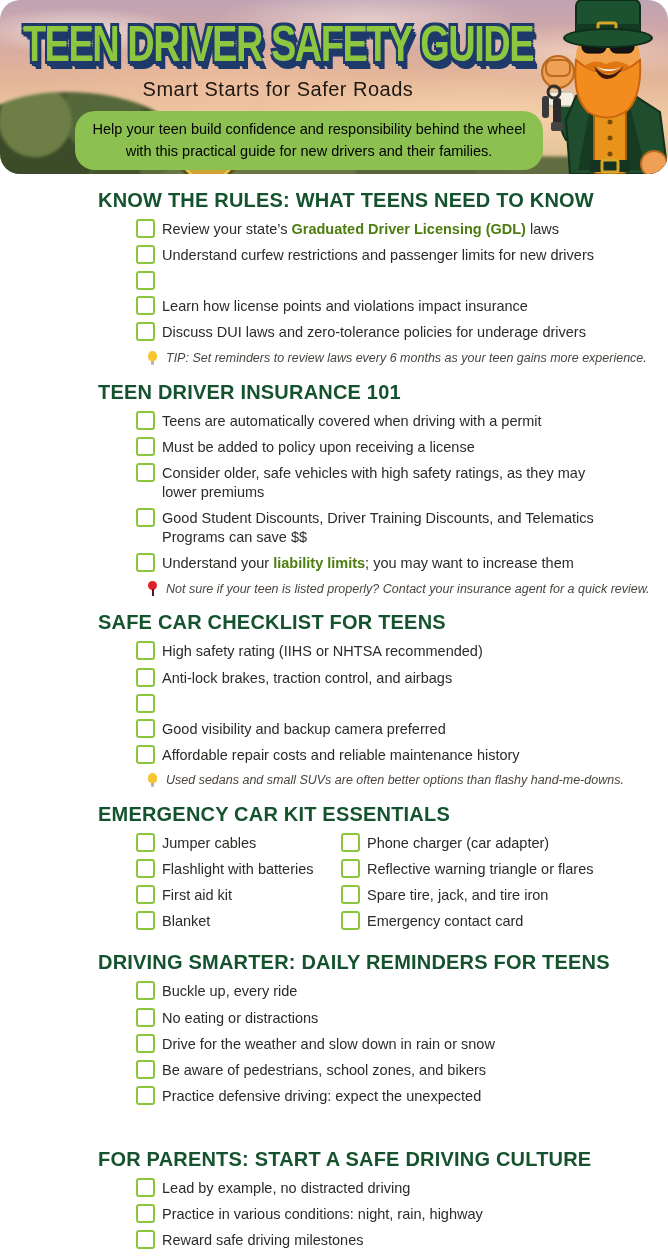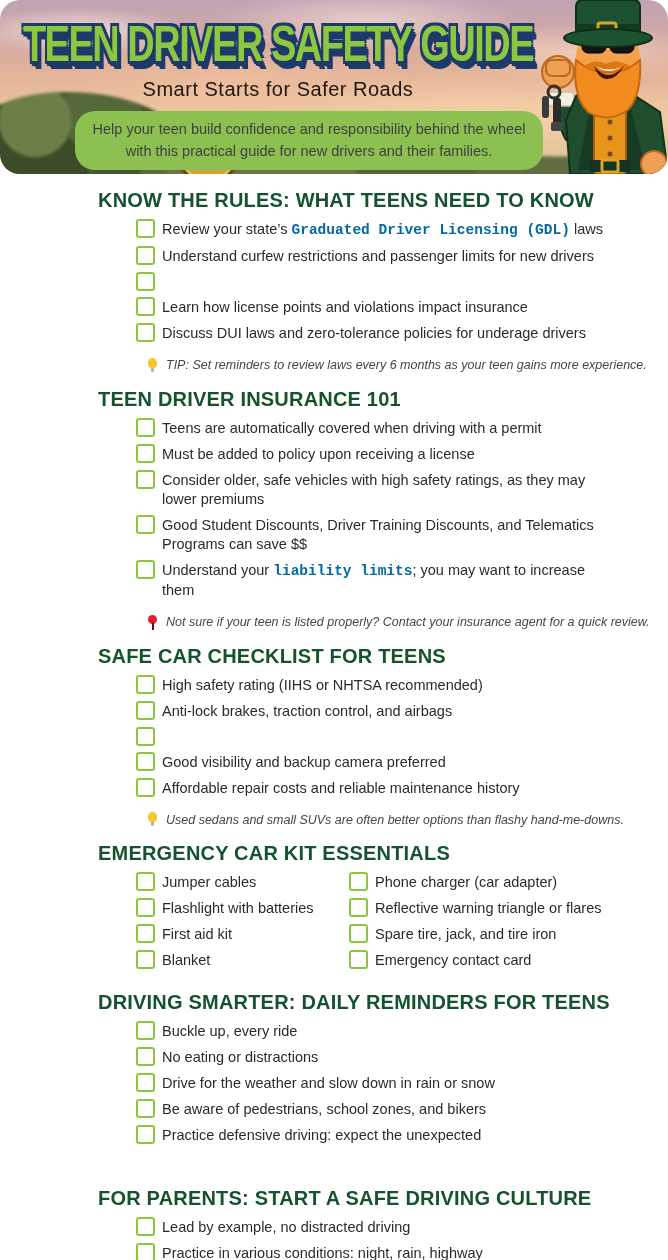--- a/index.html
+++ b/index.html
@@ -60,47 +60,47 @@
     text-shadow:
       -2px -2px 0 #1d3a6b, 2px -2px 0 #1d3a6b, -2px 2px 0 #1d3a6b, 2px 2px 0 #1d3a6b,
       0 4px 0 #1d3a6b, 3px 5px 0 #1d3a6b, 4px 6px 0 #1d3a6b;
   }
   .subtitle {
     position:absolute; left:0; top:78px; width:556px; text-align:center; z-index:3;
     font-size:20px; color:#1d1712; letter-spacing:.5px;
   }
   .banner {
     position:absolute; left:75px; top:111px; width:468px; height:59px; z-index:3;
-    background:#8cc152; border-radius:20px; color:#404040;
+    background:#8cc152; border-radius:20px; color:#000000;
     display:flex; flex-direction:column; align-items:center; justify-content:center;
     font-size:14.5px; line-height:1.5; text-align:center;
   }
   .mascot { position:absolute; right:0; top:0; z-index:4; }
 
   
   .content { padding-bottom:12px; }
   .section { margin-top:15px; }
   .section.extra-gap { margin-top:42px; }
   .section-heading {
     margin:0 0 6px 98px;
     font-size:20px; font-weight:700; color:#14532d; letter-spacing:.2px;
   }
   .check-list, .check-grid { margin-left:136px; }
-  .check-grid { display:grid; grid-template-columns:201px 1fr; column-gap:12px; }
+  .check-grid { display:grid; grid-template-columns:201px 1fr; column-gap:4px; }
   .check-row { display:flex; align-items:flex-start; gap:7px; margin-bottom:5px; }
   .checkbox {
     width:19px; height:19px; flex:0 0 19px; margin-top:1px;
     border:2.5px solid #8cc63f; border-radius:3px; background:#ffffff; cursor:pointer;
   }
   .check-label {
     font-size:14.5px; line-height:1.32; color:#2d2b28; max-width:458px; padding-top:2px;
   }
   .check-grid .check-label { max-width:300px; }
-  .check-label b { font-weight:700; color:#0369a1;font-family:Liberation Mono, monospace; }
-  .tip { display:flex; align-items:center; gap:8px; margin:14px 0 1px 148px; }
+  .check-label b { font-weight:700; color:#4d7c0f; }
+  .tip { display:flex; align-items:center; gap:8px; margin:8px 0 1px 148px; }
   .tip-text { font-size:12.5px; font-style:italic; color:#4a4540; }
   .tip-icon { position:relative; width:10px; height:15px; flex:0 0 10px; }
   .tip-icon.bulb::before {
     content:""; position:absolute; left:0; top:0; width:9px; height:10px;
     border-radius:50% 50% 42% 42%; background:#f5c62d;
   }
   .tip-icon.bulb::after {
     content:""; position:absolute; left:3px; top:10px; width:3px; height:4px;
     background:#b9b1a4; border-radius:0 0 2px 2px;
   }

